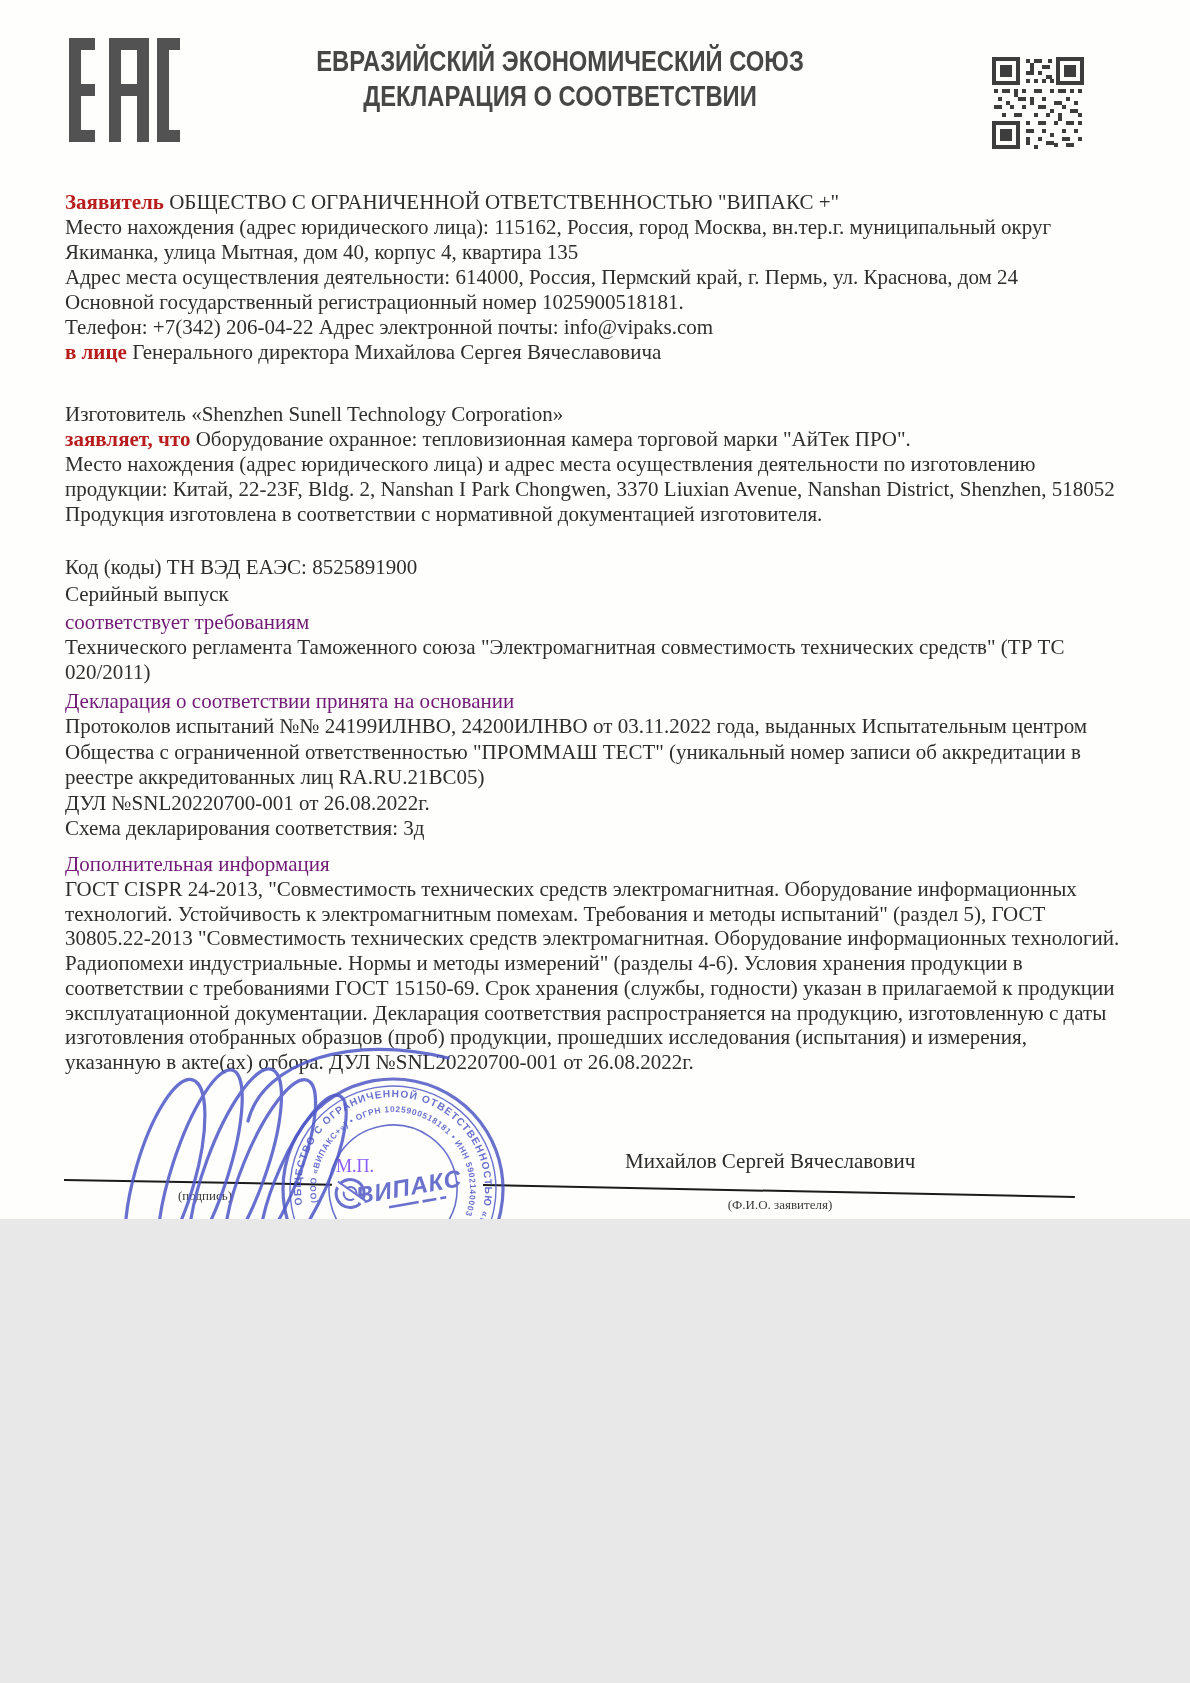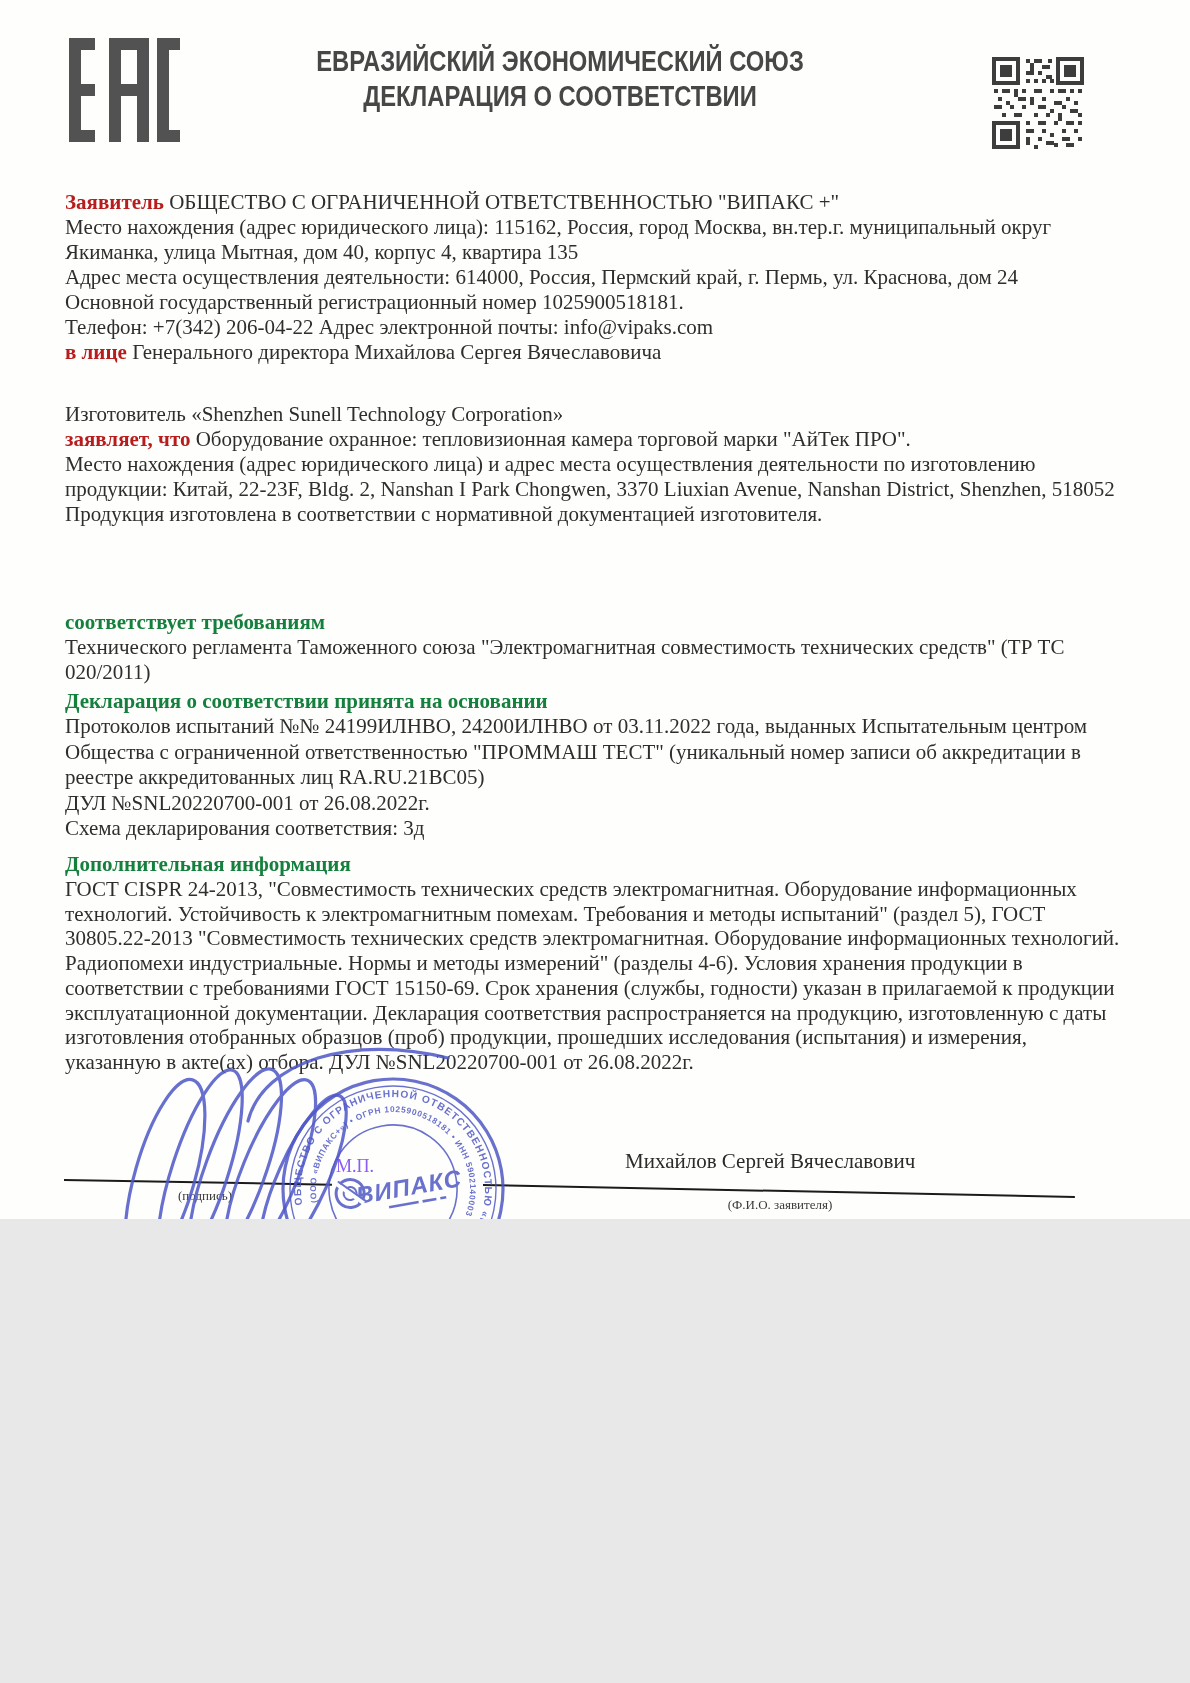--- a/index.html
+++ b/index.html
@@ -13,21 +13,21 @@
   .doc-title{
     position:absolute;left:190px;top:44px;width:740px;
     text-align:center;font-family:"Liberation Sans","DejaVu Sans",sans-serif;
     font-weight:bold;font-size:29px;line-height:35px;color:#474747;
     transform:scaleX(.82);letter-spacing:0px;
   }
   
   .sec{position:absolute;left:65px;width:1062px;font-size:21px;line-height:25px;}
   .sec p{margin:0;}
   b.lead{color:#b91c1c;text-align:center;}
-  .h-bold{font-weight:bold;color:#15803d;}
+  .h-bold{font-weight:normal;color:#701a75;}
   .sec-basis{line-height:25.4px;}
   .sec-additional{line-height:24.75px;}
   .sec-codes{line-height:27px;}
   .validity{position:absolute;left:57px;top:1128px;width:1010px;
     font-size:21px;font-weight:bold;color:#1c1c1c;}
   
   .mp{position:absolute;left:336px;top:1156px;font-size:18px;color:#8b5cf6;}
   .fio-name{position:absolute;left:625px;top:1149px;font-size:21px;color:#2b2b2b;}
   .sig-line{position:absolute;height:0;border-top:2px solid #1b1b1b;transform-origin:left center;}
   .line-left{left:64px;top:1179px;width:268px;transform:rotate(1deg);}
@@ -109,20 +109,24 @@
     <p>Телефон: +7(342) 206-04-22 Адрес электронной почты: info@vipaks.com</p>
     <p><b class="lead">в лице</b> <span>Генерального директора Михайлова Сергея Вячеславовича</span></p>
   </section>
 
   <section class="sec" style="top:402px">
     <p>Изготовитель «Shenzhen Sunell Technology Corporation»</p>
     <p><b class="lead">заявляет, что</b> <span>Оборудование охранное: тепловизионная камера торговой марки "АйТек ПРО".</span></p>
     <p>Место нахождения (адрес юридического лица) и адрес места осуществления деятельности по изготовлению продукции: Китай, 22-23F, Bldg. 2, Nanshan I Park Chongwen, 3370 Liuxian Avenue, Nanshan District, Shenzhen, 518052 Продукция изготовлена в соответствии с нормативной документацией изготовителя.</p>
   </section>
 
+  <section class="sec sec-codes" style="top:554px">
+    <p>Код (коды) ТН ВЭД ЕАЭС: 8525891900</p>
+    <p>Серийный выпуск</p>
+  </section>
 
   <section class="sec" style="top:610px">
     <p class="h-bold">соответствует требованиям</p>
     <p>Технического регламента Таможенного союза "Электромагнитная совместимость технических средств" (ТР ТС 020/2011)</p>
   </section>
 
   <section class="sec sec-basis" style="top:689px">
     <p class="h-bold">Декларация о соответствии принята на основании</p>
     <p>Протоколов испытаний №№ 24199ИЛНВО, 24200ИЛНВО от 03.11.2022 года, выданных Испытательным центром Общества с ограниченной ответственностью "ПРОММАШ ТЕСТ" (уникальный номер записи об аккредитации в реестре аккредитованных лиц RA.RU.21ВС05)</p>
     <p>ДУЛ №SNL20220700-001 от 26.08.2022г.</p>

